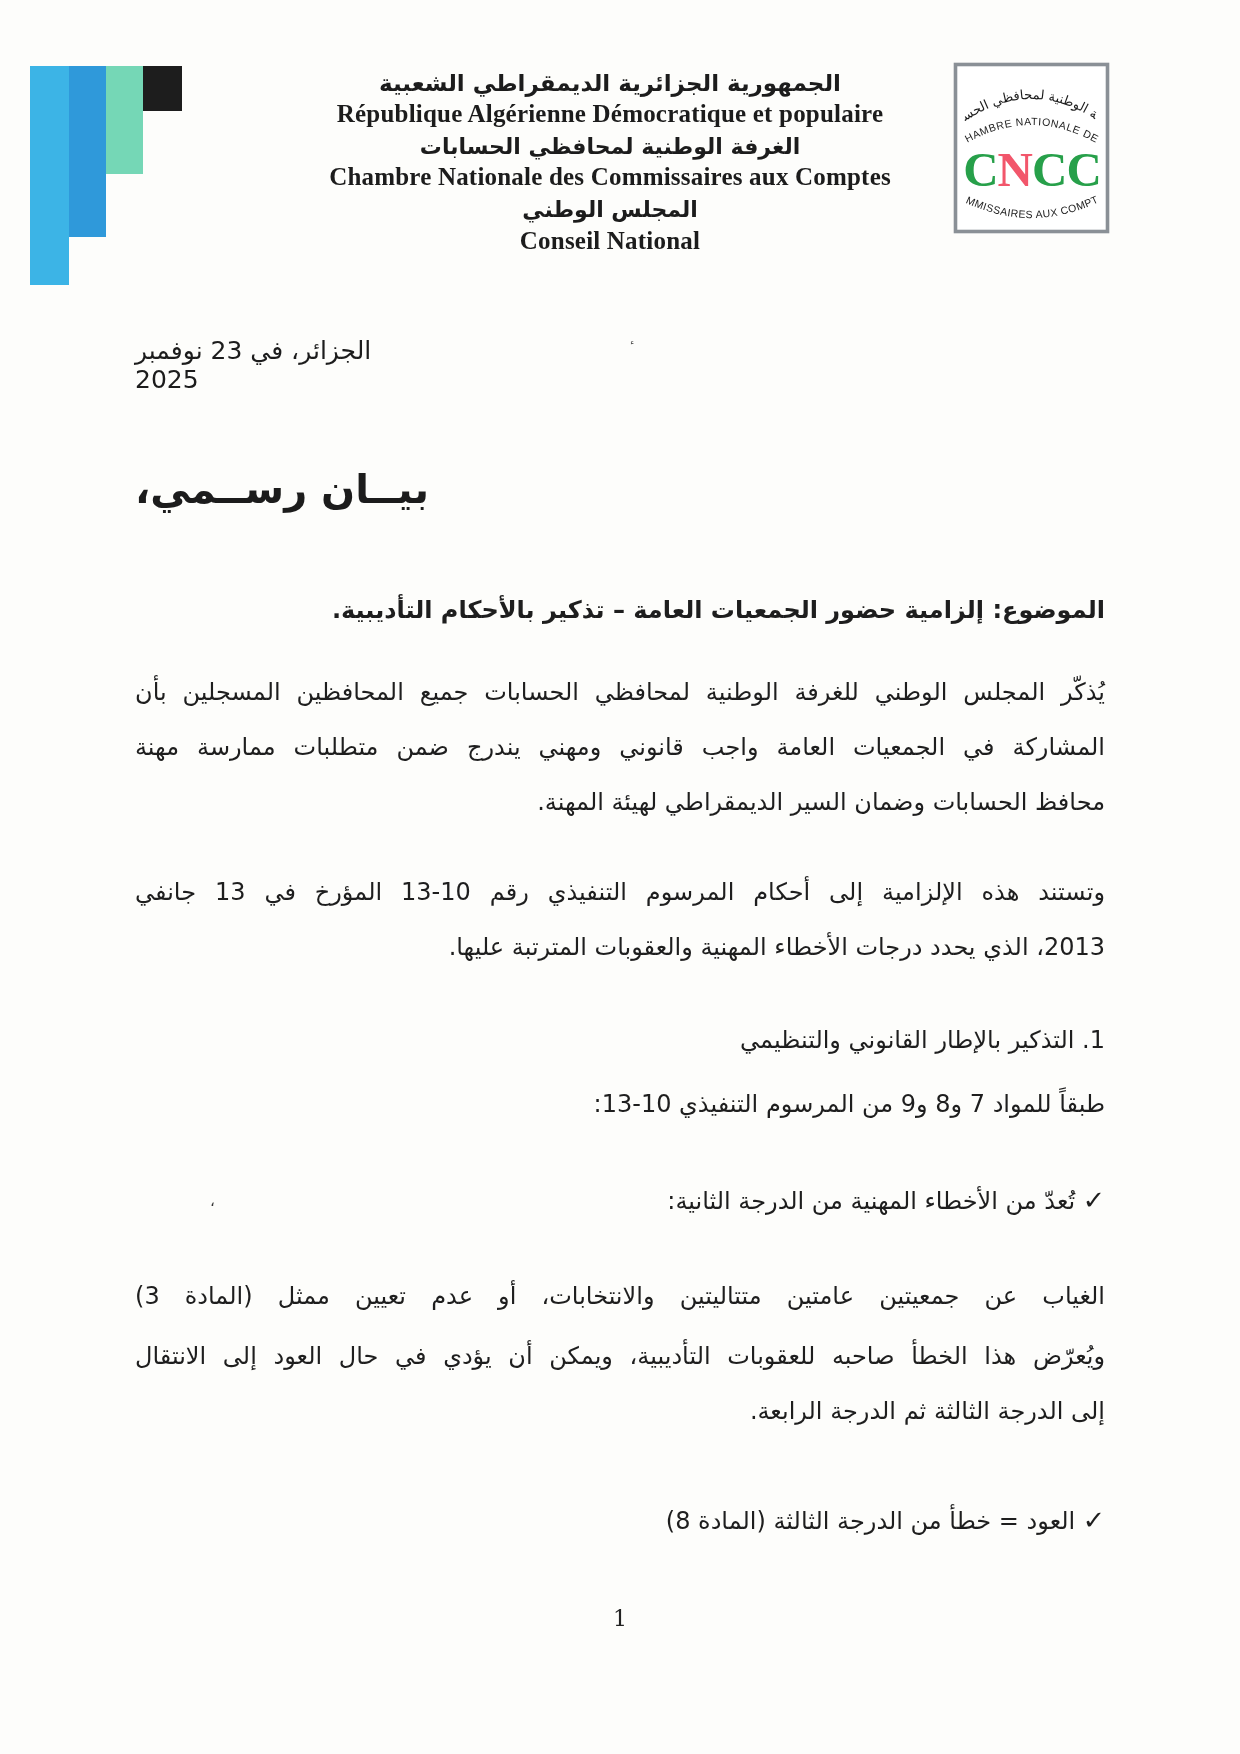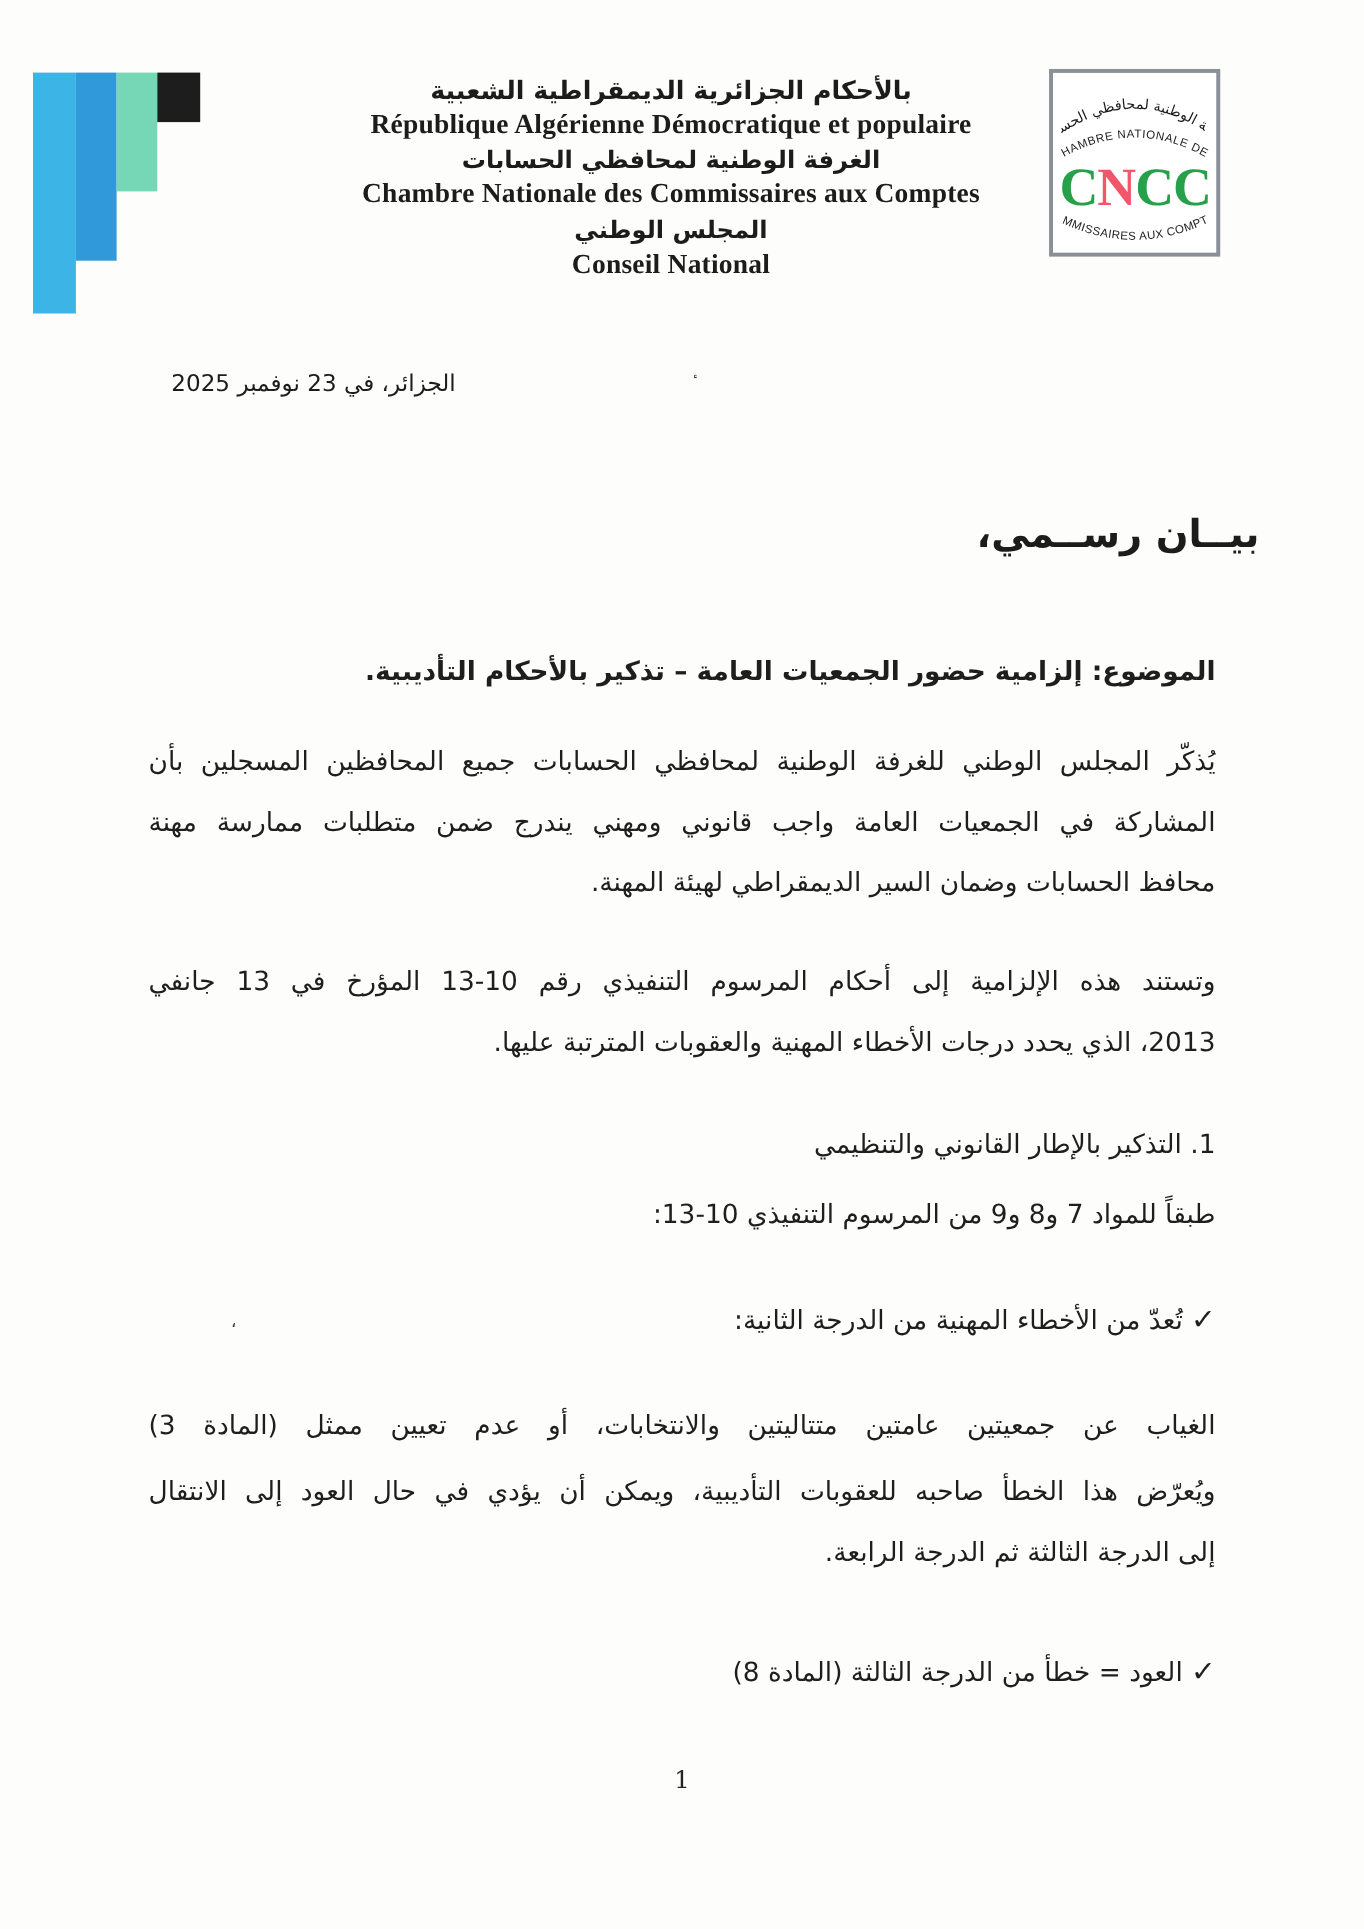--- a/index.html
+++ b/index.html
@@ -20,43 +20,43 @@
   .hdr .ar{direction:rtl;font-weight:bold;font-size:23px;margin-bottom:4px;font-family:"DejaVu Sans",sans-serif;}
   .hdr .fr{font-weight:bold;font-size:25px;margin-bottom:5px;font-family:"Liberation Serif","DejaVu Serif",serif;letter-spacing:.2px;}
   
   .stamp{position:absolute;left:953px;top:62px;width:157px;height:172px;}
   .stamp svg{display:block;width:100%;height:100%;}
   
   .line{position:absolute;left:135px;width:970px;direction:rtl;font-size:24px;line-height:1.55;color:#1e1e1e;}
   .r{text-align:right;}
   .just{text-align:justify;text-align-last:justify;}
   .bold{font-weight:bold;}
-  .date-line{position:absolute;left:135px;top:336px;width:300px;direction:rtl;text-align:center;font-size:21px;}
-  .doc-title{position:absolute;left:135px;top:466px;width:1010px;text-align:right;direction:rtl;
-             font-size:35px;font-weight:bold;letter-spacing:.5px;}
+  .date-line{position:absolute;left:135px;top:336px;width:300px;direction:rtl;text-align:left;font-size:25px;}
+  .doc-title{position:absolute;left:135px;top:466px;width:1010px;text-align:left;direction:rtl;
+             font-size:40px;font-weight:bold;letter-spacing:.5px;}
   .check{font-weight:bold;font-size:26px;margin-left:8px;display:inline-block;transform:scaleX(1.05);}
   .pagenum{position:absolute;left:135px;top:1606px;width:970px;text-align:center;
            font-size:22px;font-family:"DejaVu Serif","Liberation Serif",serif;color:#222;}
   
   .speck{position:absolute;color:#333;font-size:15px;}
 </style>
 </head>
 <body>
 
 <div class="page">
 
   <div class="logo">
     <span class="bar bar1"></span>
     <span class="bar bar2"></span>
     <span class="bar bar3"></span>
     <span class="bar bar4"></span>
   </div>
 
   <div class="hdr">
-    <div class="ar">بالأحكام الجزائرية الديمقراطية الشعبية</div>
+    <div class="ar">الجمهورية الجزائرية الديمقراطي الشعبية</div>
     <div class="fr">République Algérienne Démocratique et populaire</div>
     <div class="ar" style="font-size:22px;">الغرفة الوطنية لمحافظي الحسابات</div>
     <div class="fr">Chambre Nationale des Commissaires aux Comptes</div>
     <div class="ar" style="font-size:22px;">المجلس الوطني</div>
     <div class="fr" style="margin-bottom:0;">Conseil National</div>
   </div>
 
   <div class="stamp">
     <svg viewBox="0 0 157 172" xmlns="http://www.w3.org/2000/svg">
       <rect x="2.5" y="2.5" width="152" height="167" fill="#ffffff" stroke="#8a9096" stroke-width="3.6"></rect>

